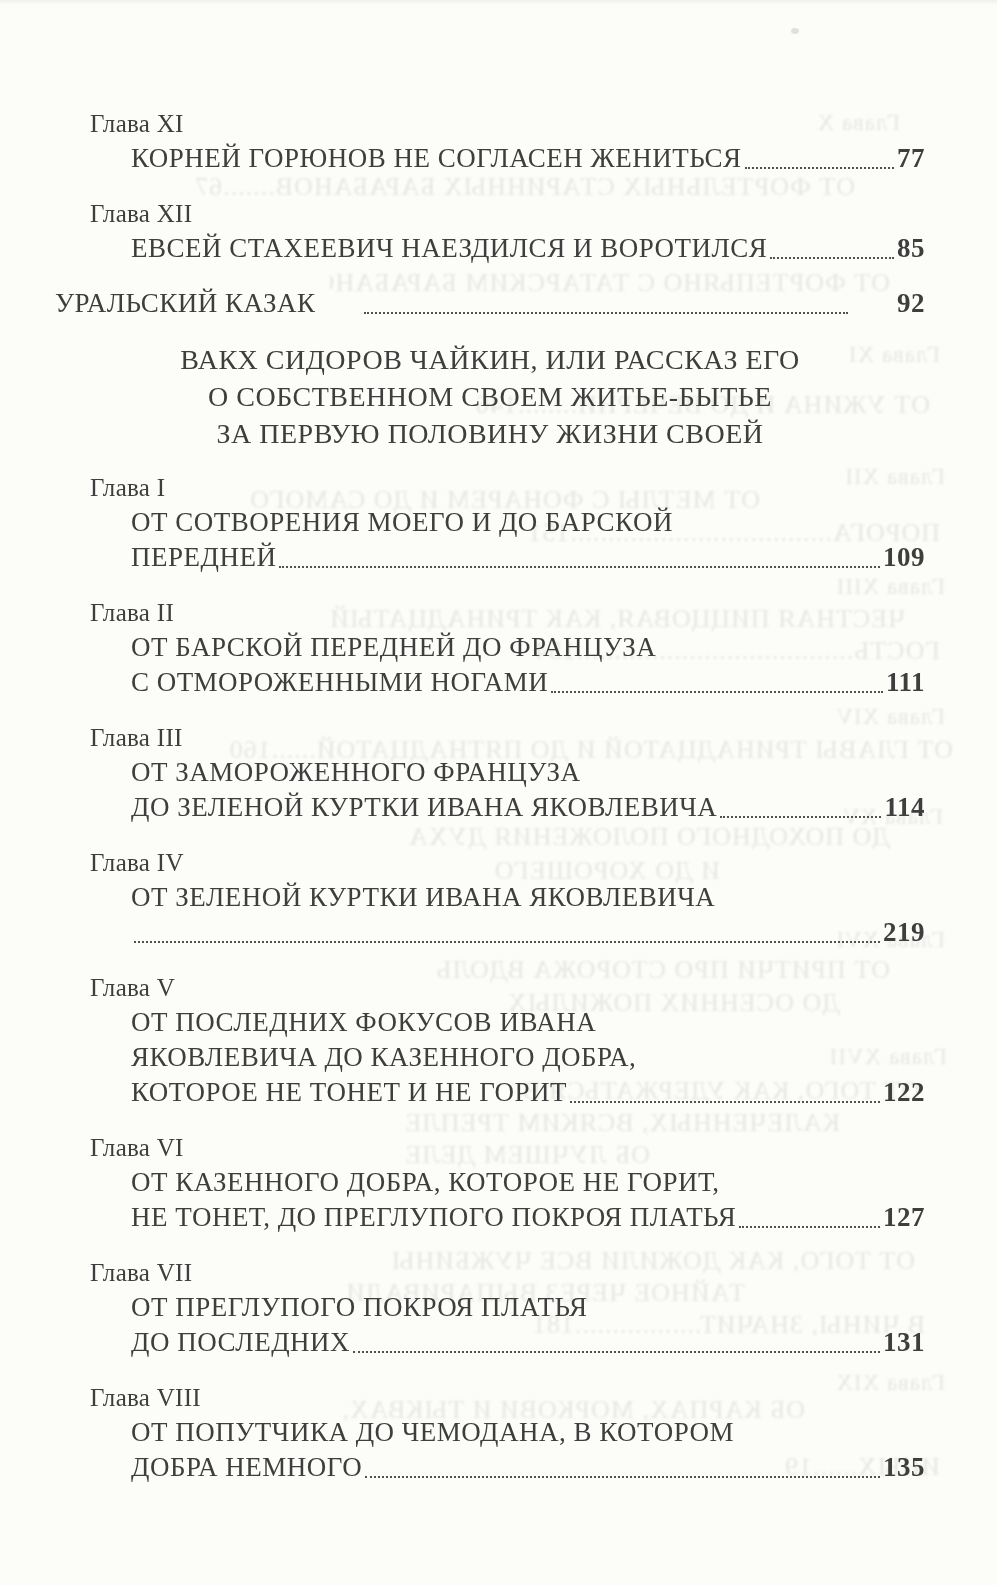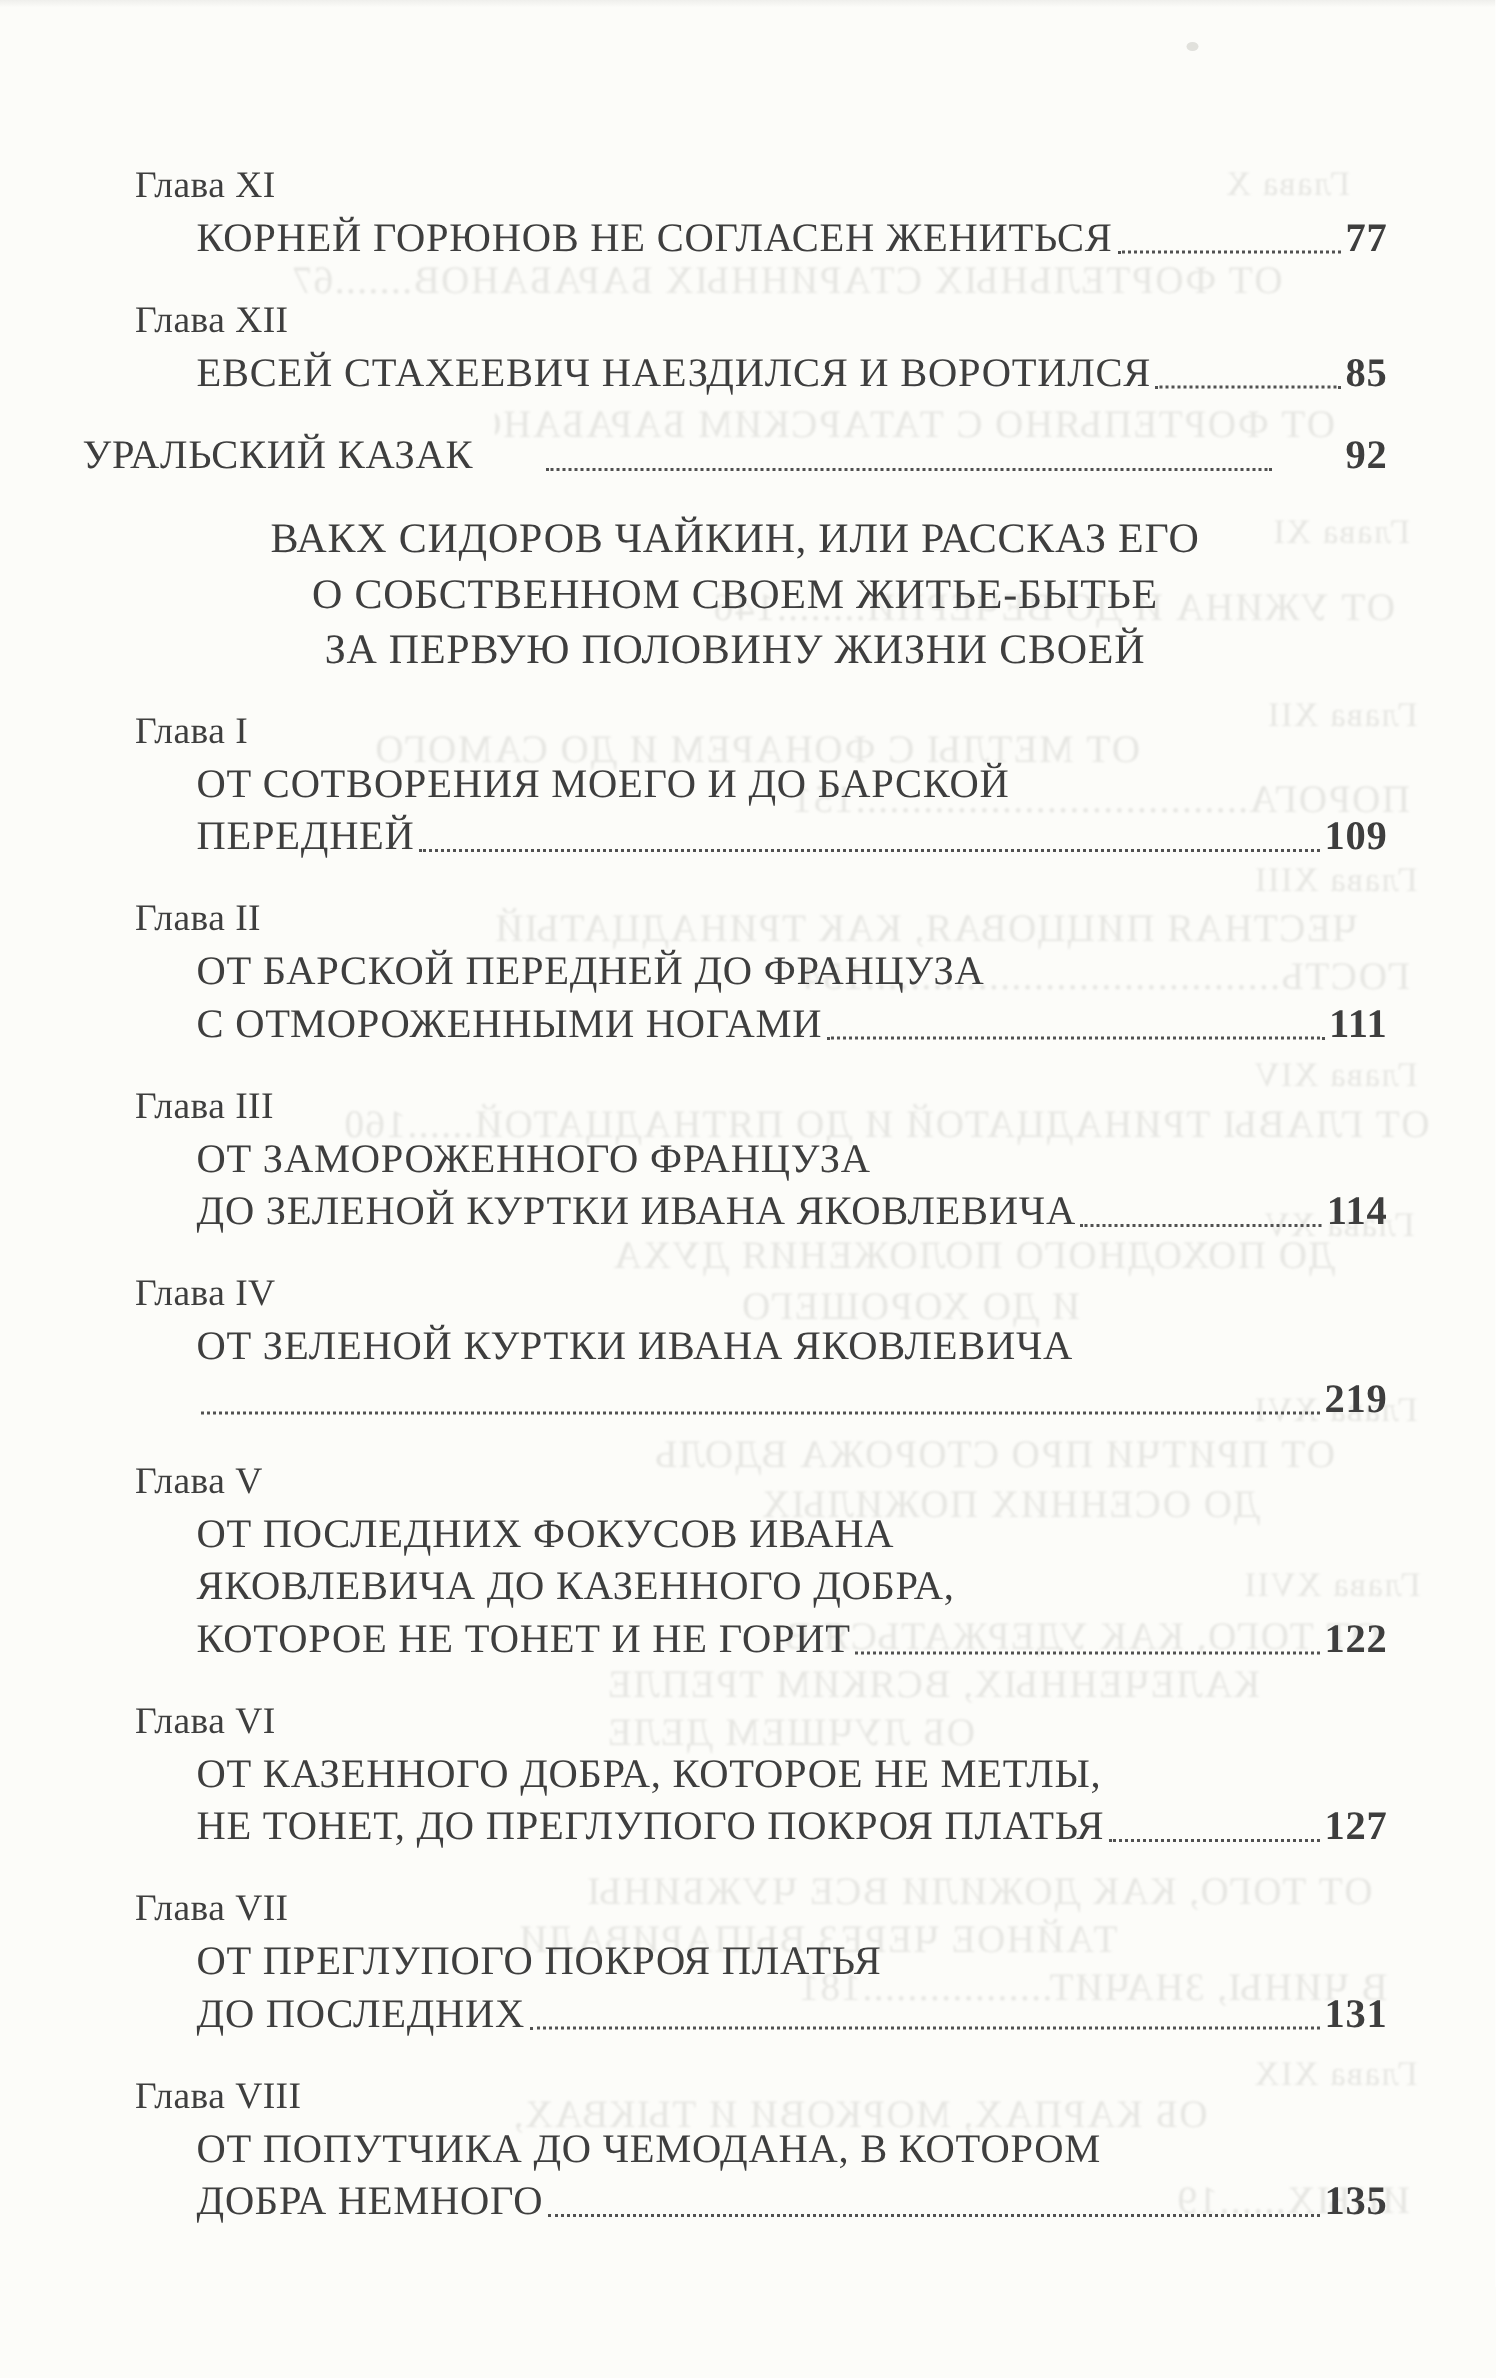--- a/index.html
+++ b/index.html
@@ -183,21 +183,21 @@
         </div>
         <div class="line">
           <span class="txt">КОТОРОЕ НЕ ТОНЕТ И НЕ ГОРИТ</span>
           <span class="leader"></span>
           <span class="pg">122</span>
         </div>
       </div>
       <div class="entry chapter">
         <div class="label">Глава VI</div>
         <div class="line">
-          <span class="txt">ОТ КАЗЕННОГО ДОБРА, КОТОРОЕ НЕ МЕТЛЫ,</span>
+          <span class="txt">ОТ КАЗЕННОГО ДОБРА, КОТОРОЕ НЕ ГОРИТ,</span>
         </div>
         <div class="line">
           <span class="txt">НЕ ТОНЕТ, ДО ПРЕГЛУПОГО ПОКРОЯ ПЛАТЬЯ</span>
           <span class="leader"></span>
           <span class="pg">127</span>
         </div>
       </div>
       <div class="entry chapter">
         <div class="label">Глава VII</div>
         <div class="line">

